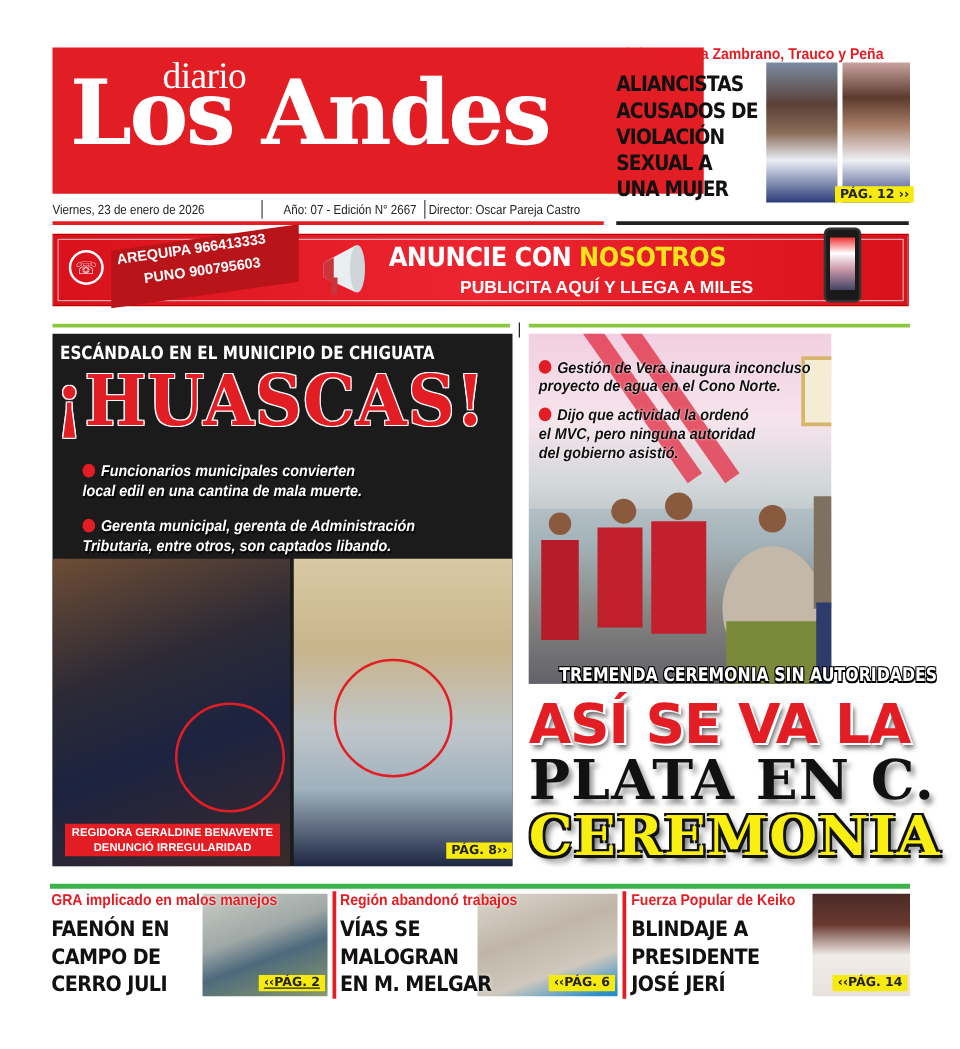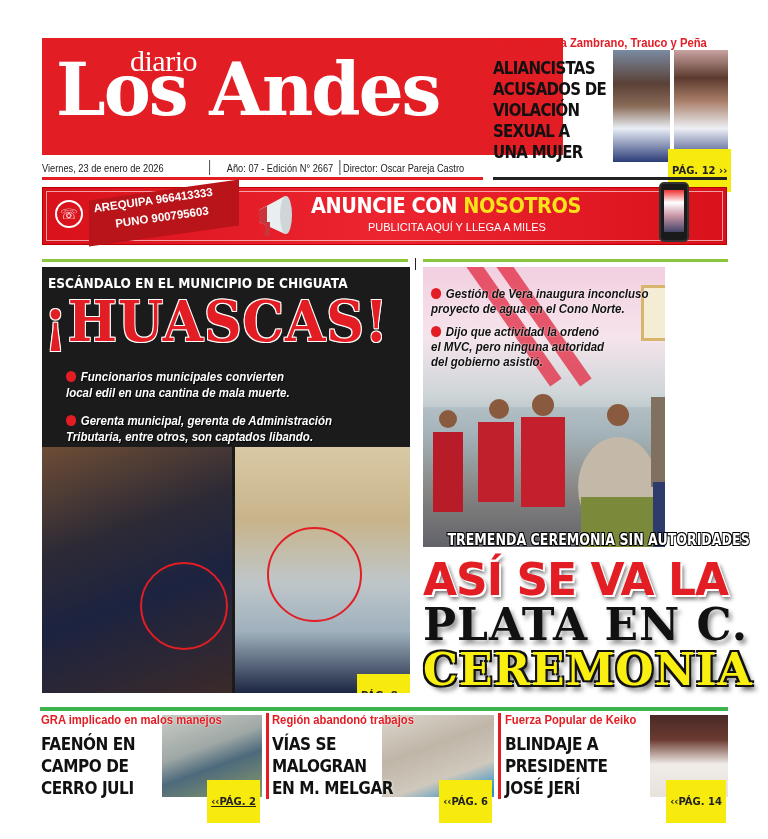--- a/index.html
+++ b/index.html
@@ -15,34 +15,34 @@
   .edition-line { position: absolute; left: 42px; top: 160px; width: 441px; height: 18px; font-family: "Liberation Sans", sans-serif; font-size: 10.5px; color: #222; transform: scaleX(0.88); transform-origin: left; white-space: nowrap; }
   .edition-line span { position: absolute; top: 2px; }
   .edition-sep { position: absolute; top: 0; width: 1px; height: 15px; background: #333; }
   .edition-rule { position: absolute; left: 42px; top: 177px; width: 441px; height: 3px; background: #e31d24; }
 
   
   .teaser-kicker { position: absolute; left: 493px; top: 36px; font-size: 12.5px; font-weight: bold; color: #e31d24; white-space: nowrap; transform: scaleX(0.9); transform-origin: left; }
   .teaser-head { position: absolute; left: 493px; top: 58px; font-family: "DejaVu Sans", sans-serif; font-weight: bold; font-size: 17px; line-height: 21px; color: #111; letter-spacing: -0.8px; transform: scaleX(0.88); transform-origin: left; }
   .teaser-photo1 { position: absolute; left: 613px; top: 50px; width: 57px; height: 112px; background: linear-gradient(180deg,#7a8ba2 0%,#5a4036 30%,#8a6b58 50%,#e9eef5 70%,#2b3c78 100%); }
   .teaser-photo2 { position: absolute; left: 674px; top: 50px; width: 54px; height: 112px; background: linear-gradient(180deg,#c9a3a0 0%,#5b3a2e 25%,#a77c66 45%,#eef0f5 70%,#2a3a7a 100%); }
-  .pag-badge { position: absolute; background: #f7ea0d; color: #222; font-weight: bold; font-size: 10px; padding: 16px 4px; white-space: nowrap; font-family: "DejaVu Sans", sans-serif; }
+  .pag-badge { position: absolute; background: #f7ea0d; color: #222; font-weight: bold; font-size: 10px; padding: 1px 4px; white-space: nowrap; font-family: "DejaVu Sans", sans-serif; }
   .teaser-rule { position: absolute; left: 493px; top: 177px; width: 234px; height: 3px; background: #222; }
 
   
   .ad { position: absolute; left: 42px; top: 187px; width: 685px; height: 58px; background: linear-gradient(90deg,#d8111b,#ec2530 50%,#d8111b); border: 1px solid #b00; }
   .ad-inner { position: absolute; left: 3px; top: 3px; right: 3px; bottom: 3px; border: 1px solid rgba(255,255,255,0.6); }
   .ad-phone-ring { position: absolute; left: 12px; top: 12px; width: 28px; height: 28px; border: 2px solid #fff; border-radius: 50%; color: #fff; font-size: 14px; text-align: center; line-height: 24px; }
   .ad-ribbon { position: absolute; left: 46px; top: 2px; width: 150px; height: 46px; background: #b8141a; transform: skewY(-8deg); }
   .ad-num1 { position: absolute; left: 50px; top: 6px; color: #fff; font-weight: bold; font-size: 11.5px; transform: rotate(-8deg); white-space: nowrap; }
   .ad-num2 { position: absolute; left: 72px; top: 23px; color: #fff; font-weight: bold; font-size: 11.5px; transform: rotate(-8deg); white-space: nowrap; }
   .ad-mega { position: absolute; left: 212px; top: 6px; width: 46px; height: 44px; }
   .ad-title { position: absolute; left: 268px; top: 6px; font-family: "DejaVu Sans", sans-serif; font-weight: bold; font-size: 21px; color: #fff; white-space: nowrap; letter-spacing: -0.5px; transform: scaleX(0.92); transform-origin: left; }
   .ad-title .hl { color: #f8e31a; }
-  .ad-sub { position: absolute; left: 325px; top: 33px; font-weight: normal; font-size: 11px; color: #fff; white-space: nowrap; }
+  .ad-sub { position: absolute; left: 325px; top: 33px; font-weight: bold; font-size: 14px; color: #fff; white-space: nowrap; }
   .ad-cell { position: absolute; left: 616px; top: -6px; width: 30px; height: 60px; background: #1a1a1a; border-radius: 5px; border: 2px solid #333; }
   .ad-cell-screen { position: absolute; left: 3px; top: 6px; right: 3px; bottom: 8px; background: linear-gradient(180deg,#e33 0%,#fff 30%,#c9a 60%,#446 100%); }
 
   
   .green-rule { position: absolute; height: 3px; background: #8cc63f; }
 
   
   .left-feature { position: absolute; left: 42px; top: 267px; width: 368px; height: 426px; background: #1b1b1b; overflow: hidden; }
   .lf-photo-left { position: absolute; left: 0; top: 180px; width: 190px; height: 246px; background: linear-gradient(160deg,#6e4d35 0%,#2d2a35 35%,#1c2340 60%,#3b2a2a 100%); }
   .lf-photo-right { position: absolute; left: 193px; top: 180px; width: 175px; height: 246px; background: linear-gradient(180deg,#d9c9a4 0%,#c8b48b 30%,#bfc6c9 55%,#9fb1bd 75%,#1d2642 100%); }
@@ -135,20 +135,24 @@
   <div class="lf-circle" style="left:225px;top:260px;width:95px;height:95px;"></div>
   <div class="lf-kicker">ESCÁNDALO EN EL MUNICIPIO DE CHIGUATA</div>
   <div class="lf-head">¡HUASCAS!</div>
   <div class="bullet-text" style="left:24px;top:102px;">
     <div><span class="dot"></span><span>Funcionarios municipales convierten</span></div>
     <div>local edil en una cantina de mala muerte.</div>
   </div>
   <div class="bullet-text" style="left:24px;top:146px;">
     <div><span class="dot"></span><span>Gerenta municipal, gerenta de Administración</span></div>
     <div>Tributaria, entre otros, son captados libando.</div>
+  </div>
+  <div class="lf-caption">
+    <div>REGIDORA GERALDINE BENAVENTE</div>
+    <div>DENUNCIÓ IRREGULARIDAD</div>
   </div>
   <div class="pag-badge" style="left:315px;top:407px;">PÁG. 8››</div>
 </div>
 
 <div class="right-feature">
   <div class="rf-stripe" style="left:80px;top:-30px;"></div>
   <div class="rf-stripe" style="left:110px;top:-30px;"></div>
   <div class="rf-frame"></div>
   <svg class="rf-people" viewBox="0 0 305 160">
     <rect x="0" y="20" width="305" height="140" fill="#9ab0b8" opacity="0.4"></rect>

